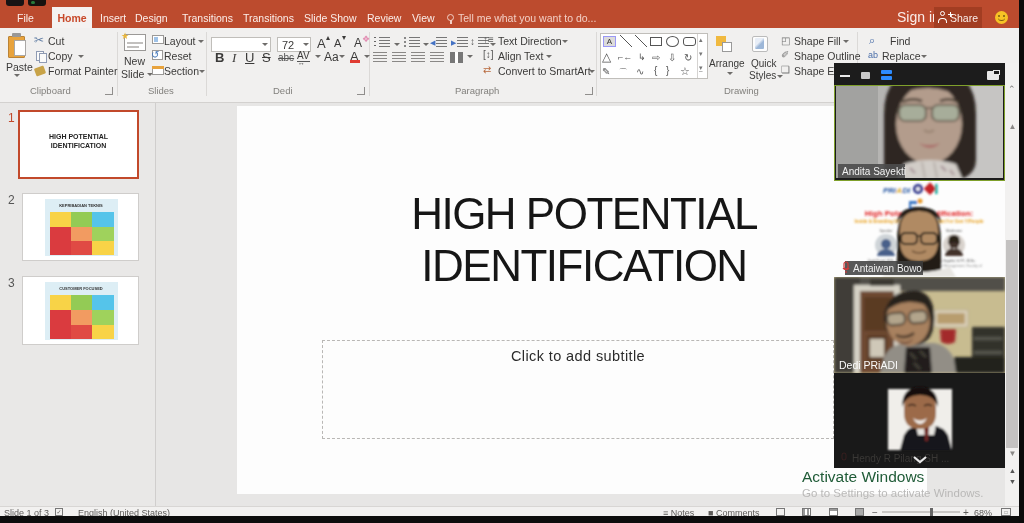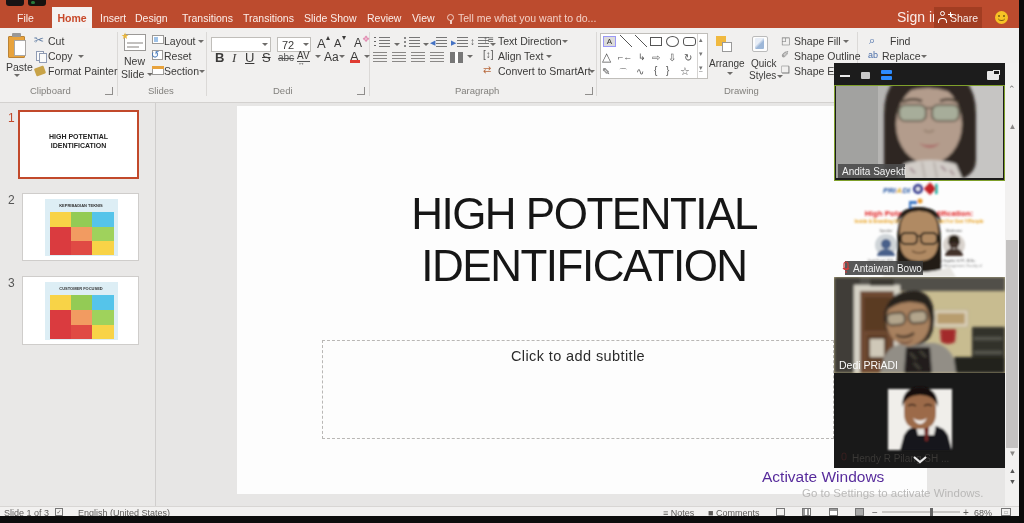--- a/index.html
+++ b/index.html
@@ -275,21 +275,21 @@
 <div class="abs" style="left:413px;top:518px;width:8px;height:4px;background:#4a4a4a;"></div>
 <div class="abs" style="left:475px;top:518px;width:8px;height:5px;background:#b33;"></div>
 <div class="abs" style="left:481px;top:516px;width:7px;height:7px;background:#e8453c;border-radius:50%;font-size:5px;color:#fff;text-align:center;line-height:7px;">2</div>
 <div class="abs" style="left:540px;top:518px;width:14px;height:4px;background:#2faa4a;"></div>
 <div class="abs" style="left:608px;top:518px;width:6px;height:5px;background:#666;border-radius:50%;"></div>
 <div class="abs" style="left:676px;top:518px;width:7px;height:5px;background:#555;"></div>
 
 <div class="abs" style="left:0;top:516px;width:1024px;height:7px;background:#0c0c0c;"></div>
 <div class="abs" style="left:1019px;top:0;width:5px;height:523px;background:#0a0a0a;"></div>
 
-<div class="abs" style="left:762px;top:468px;color:#4c1d95;font-size:15.5px;opacity:.95;">Activate Windows</div>
+<div class="abs" style="left:802px;top:468px;color:#14532d;font-size:15.5px;opacity:.95;">Activate Windows</div>
 <div class="abs" style="left:802px;top:487px;color:#b7b6b5;font-size:11.5px;opacity:.95;">Go to Settings to activate Windows.</div>
 
 <div class="abs" id="zoompanel" style="left:834px;top:63px;width:171px;height:405px;background:#1c1c1c;text-align:center;">
 
   <span class="abs" style="left:6px;top:12px;width:10px;height:2px;background:#e8e8e8;"></span>
   <span class="abs" style="left:27px;top:9px;width:9px;height:7px;background:#c9c9c9;border-radius:1px;"></span>
   <span class="abs" style="left:47px;top:7px;width:11px;height:4px;background:#2d8cff;border-radius:1px;"></span>
   <span class="abs" style="left:47px;top:13px;width:11px;height:4px;background:#2d8cff;border-radius:1px;"></span>
   <span class="abs" style="left:153px;top:8px;width:12px;height:9px;background:#e8e8e8;border-radius:1px;"></span>
   <span class="abs" style="left:159px;top:7px;width:7px;height:5px;background:#1c1c1c;border:1px solid #e8e8e8;"></span>

